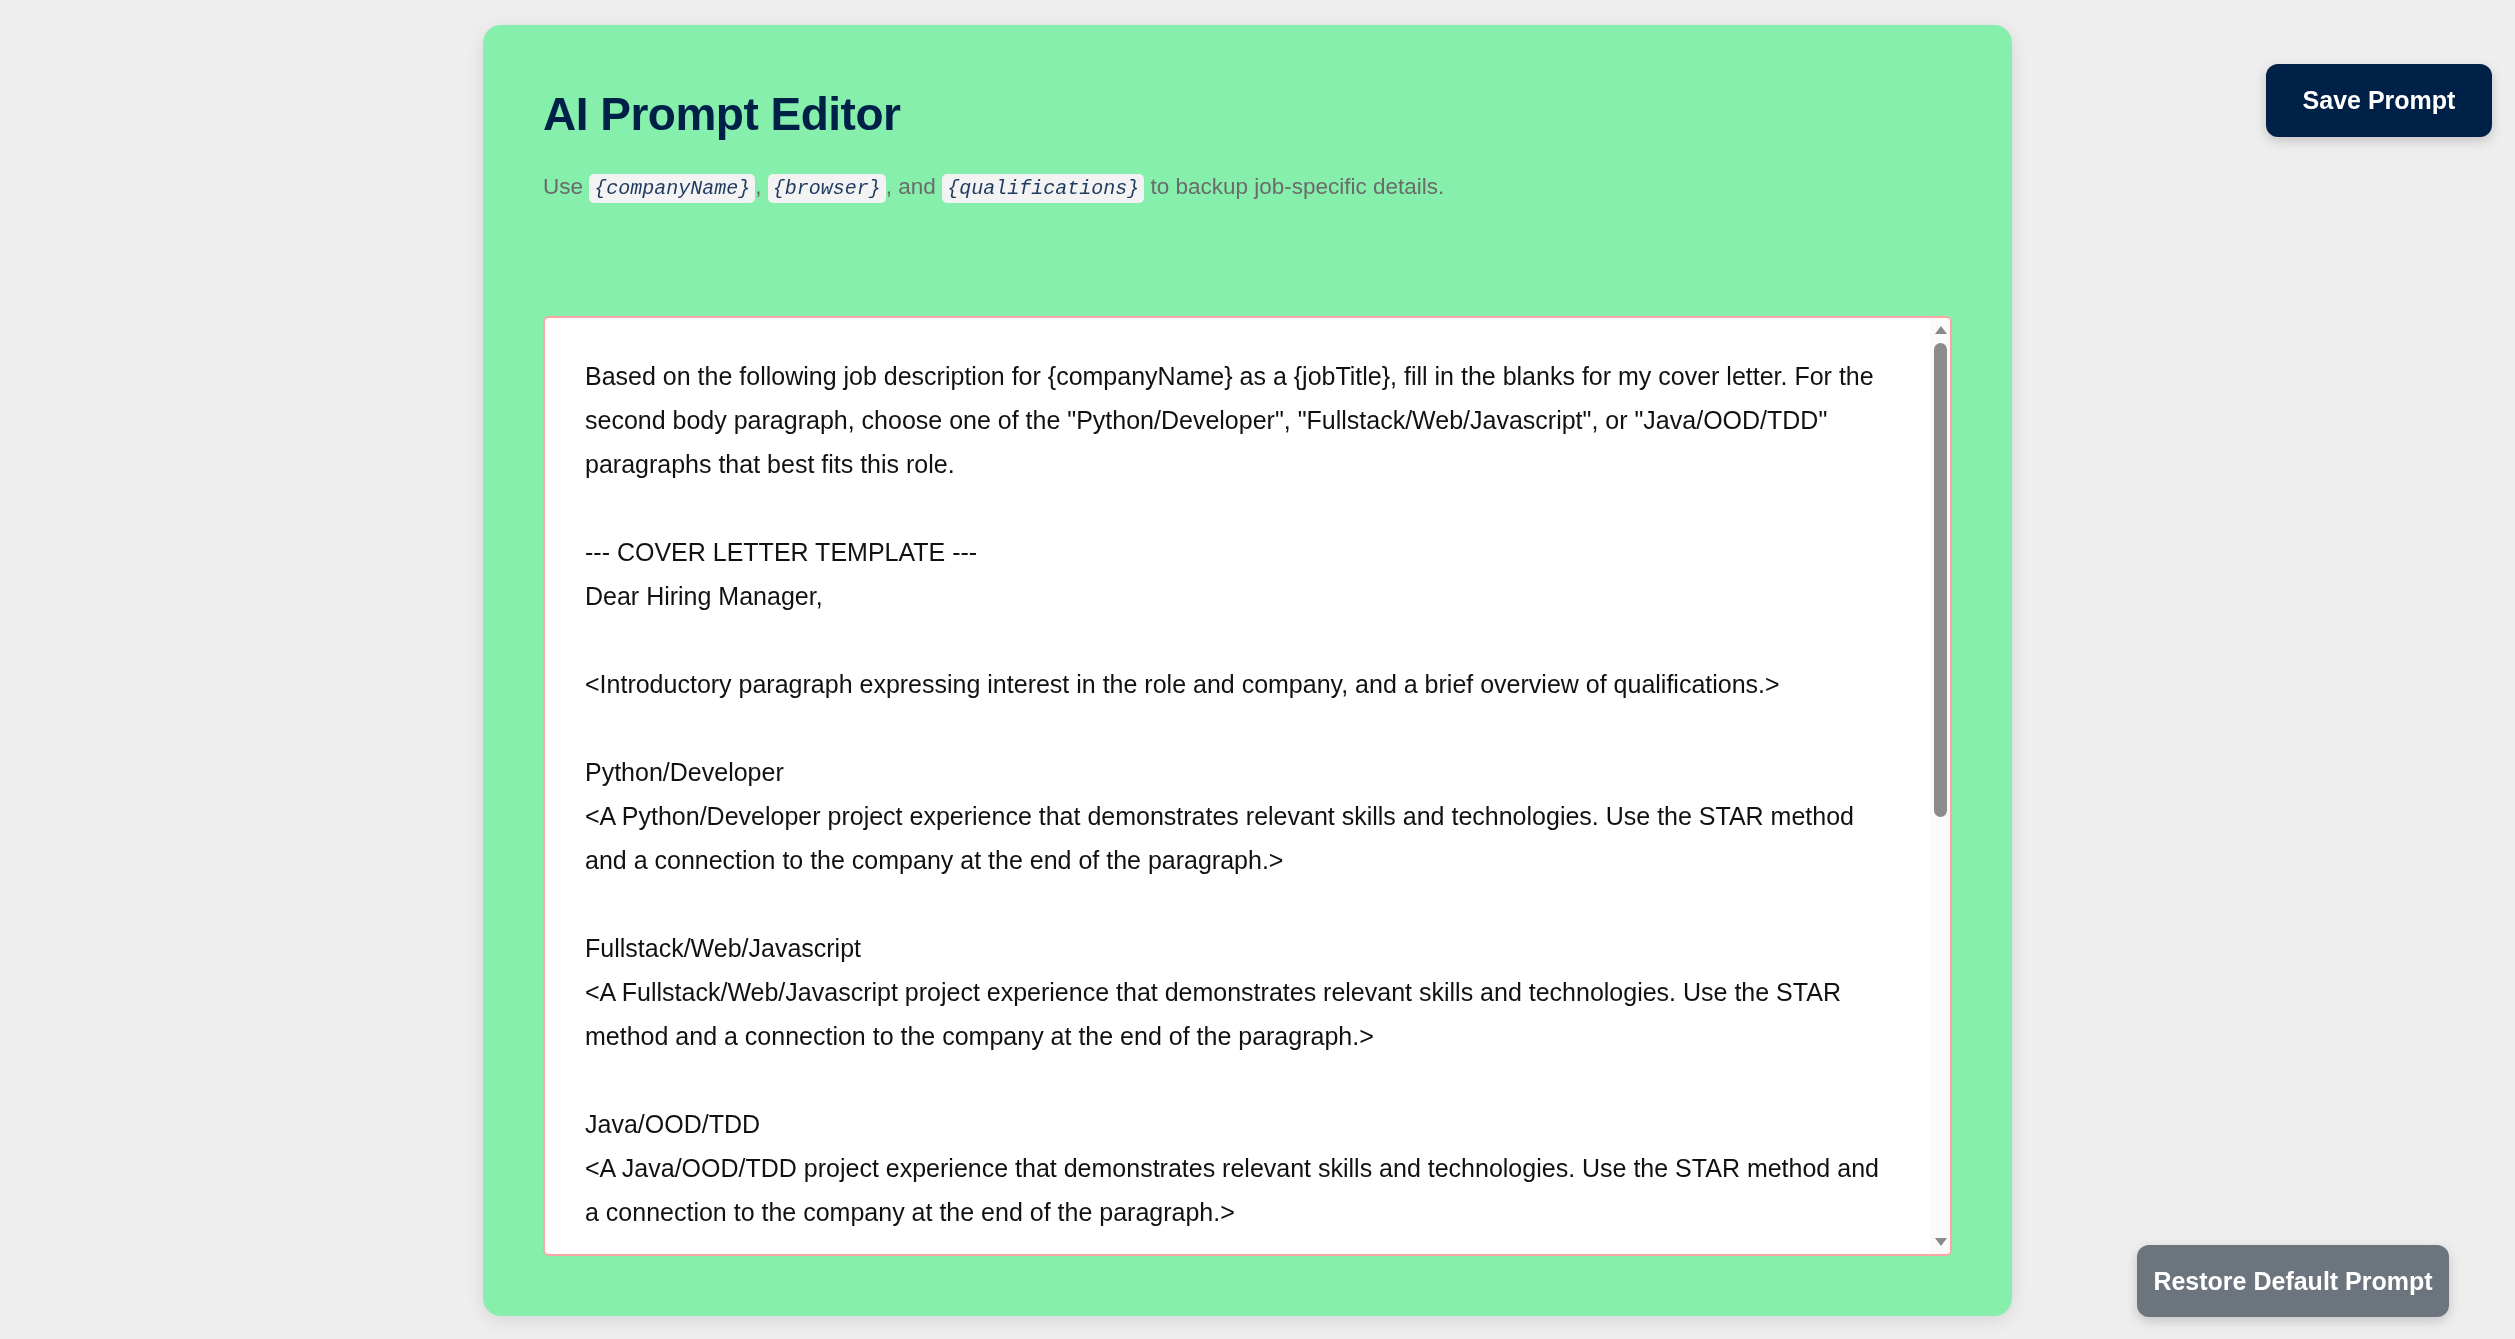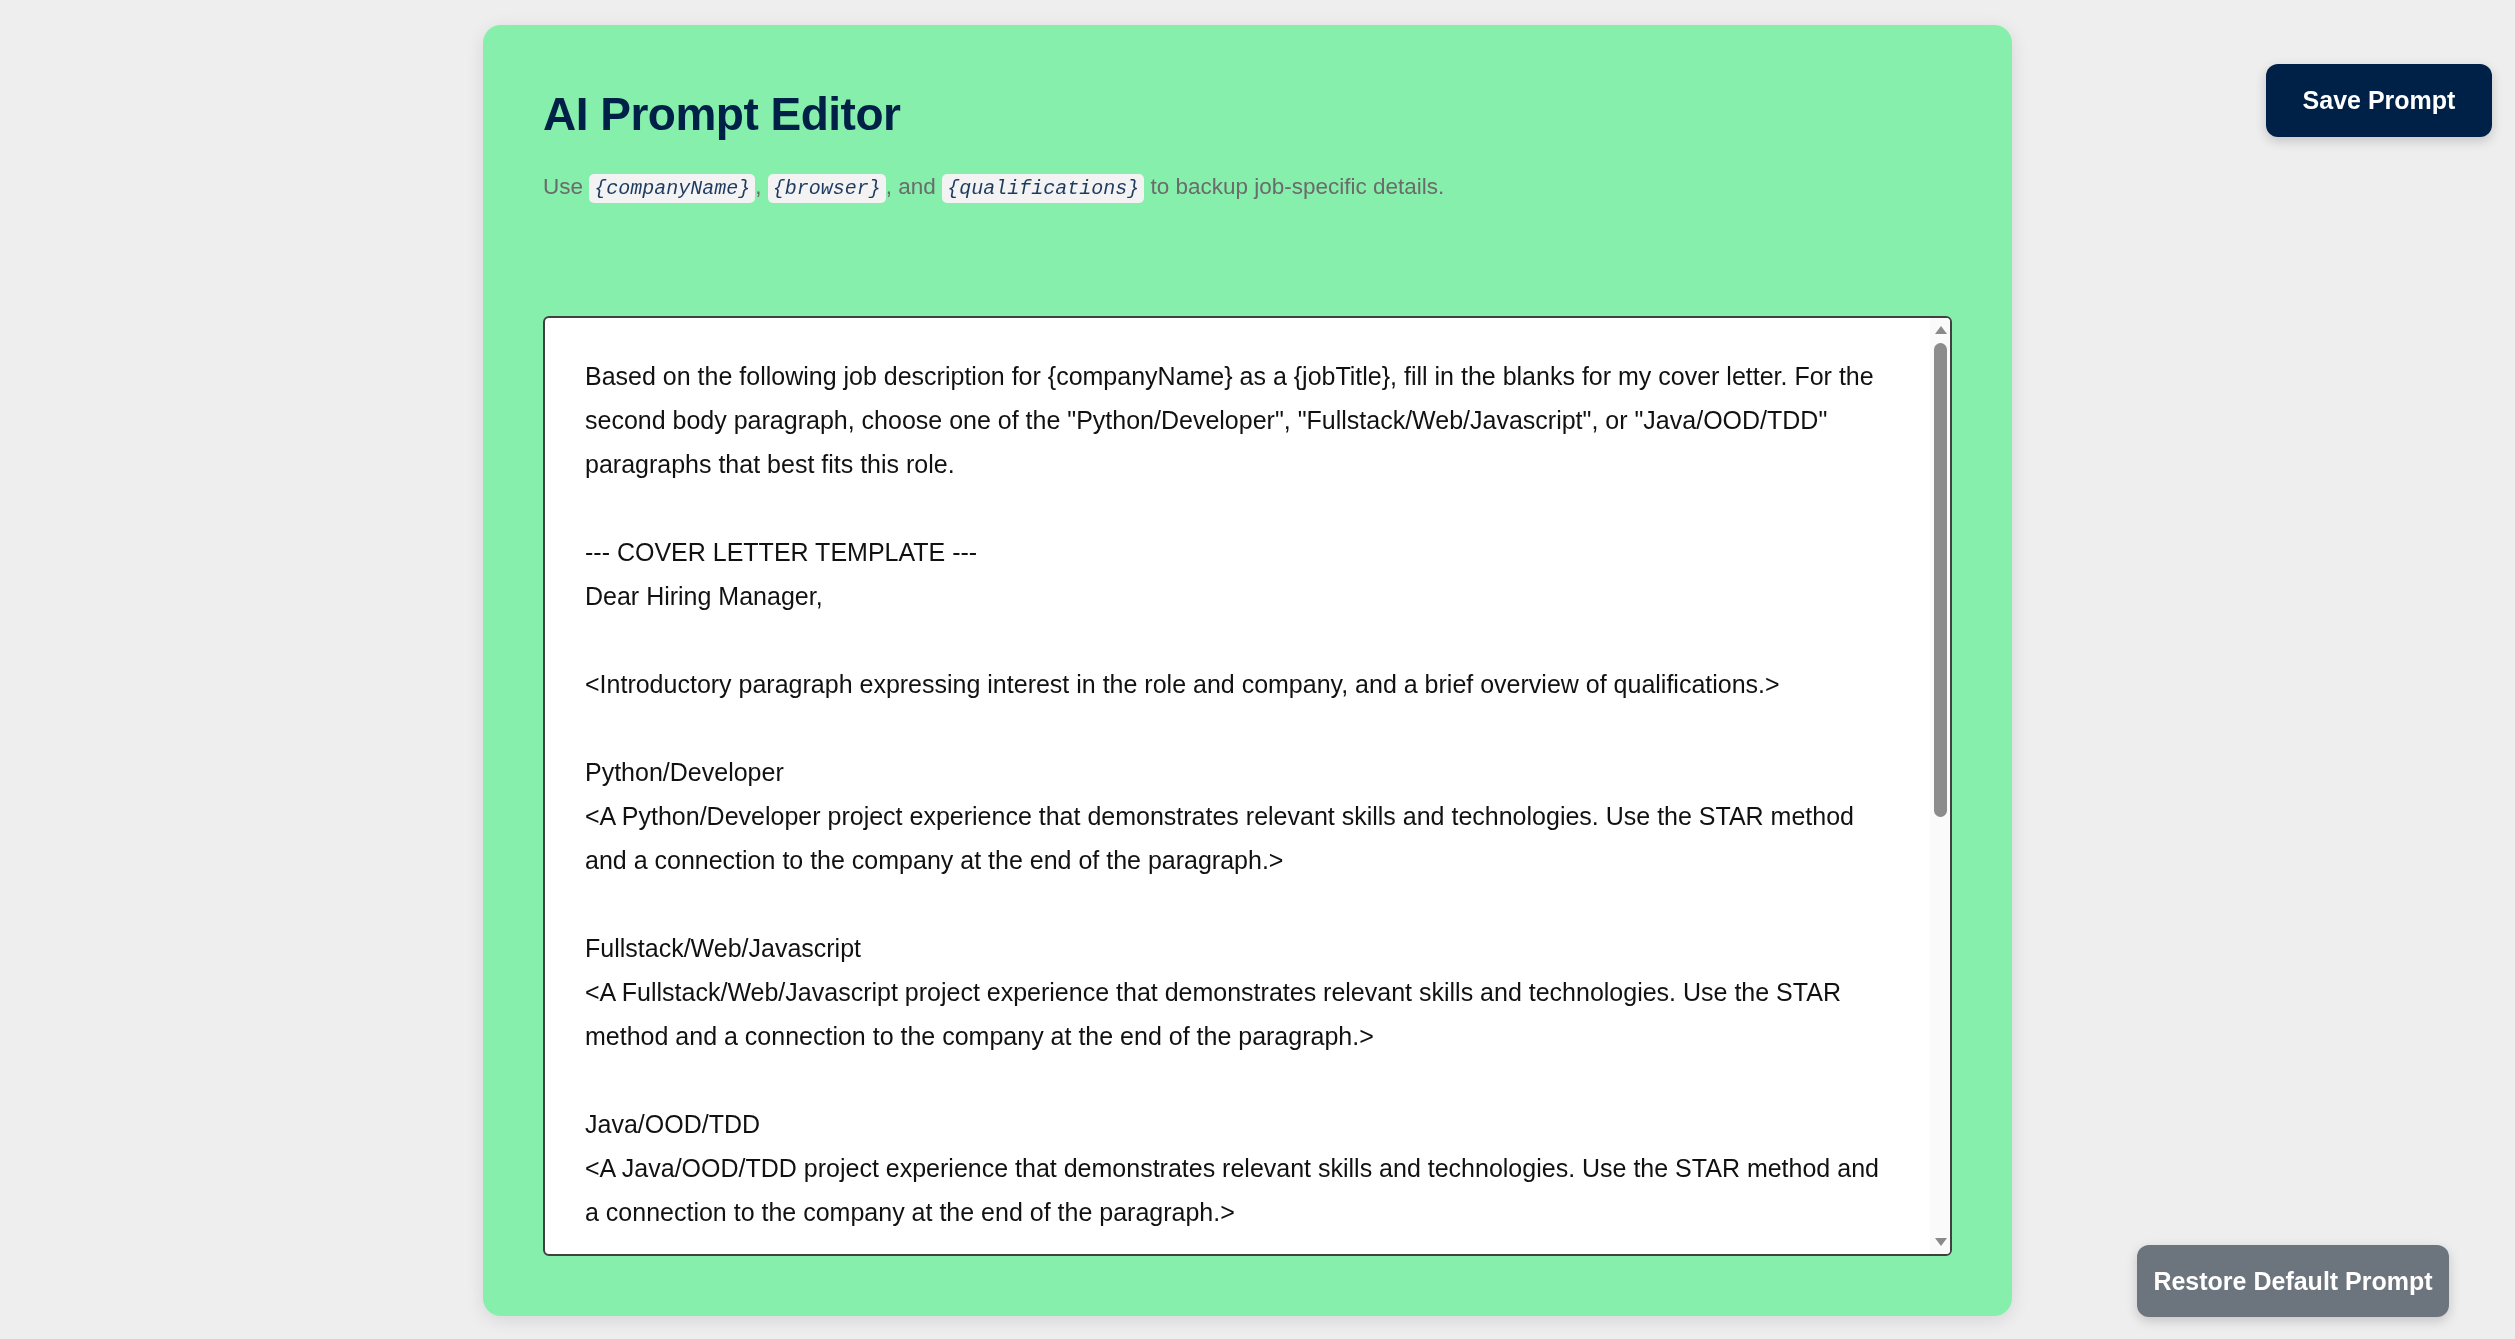--- a/index.html
+++ b/index.html
@@ -51,21 +51,21 @@
       border-radius: 5px;
       padding: 3px 5px;
       font-style: italic;
     }
     .editor {
       position: absolute;
       left: 60px;
       top: 291px;
       width: 1409px;
       height: 940px;
-      border: 2px solid #404040;
+      border: 2px solid #fca5a5;
       border-radius: 6px;
       box-sizing: border-box;
       overflow: hidden;
       background: #ffffff;
     }
     .editor-text {
       position: absolute;
       left: 40px;
       top: 36px;
       width: 1300px;

